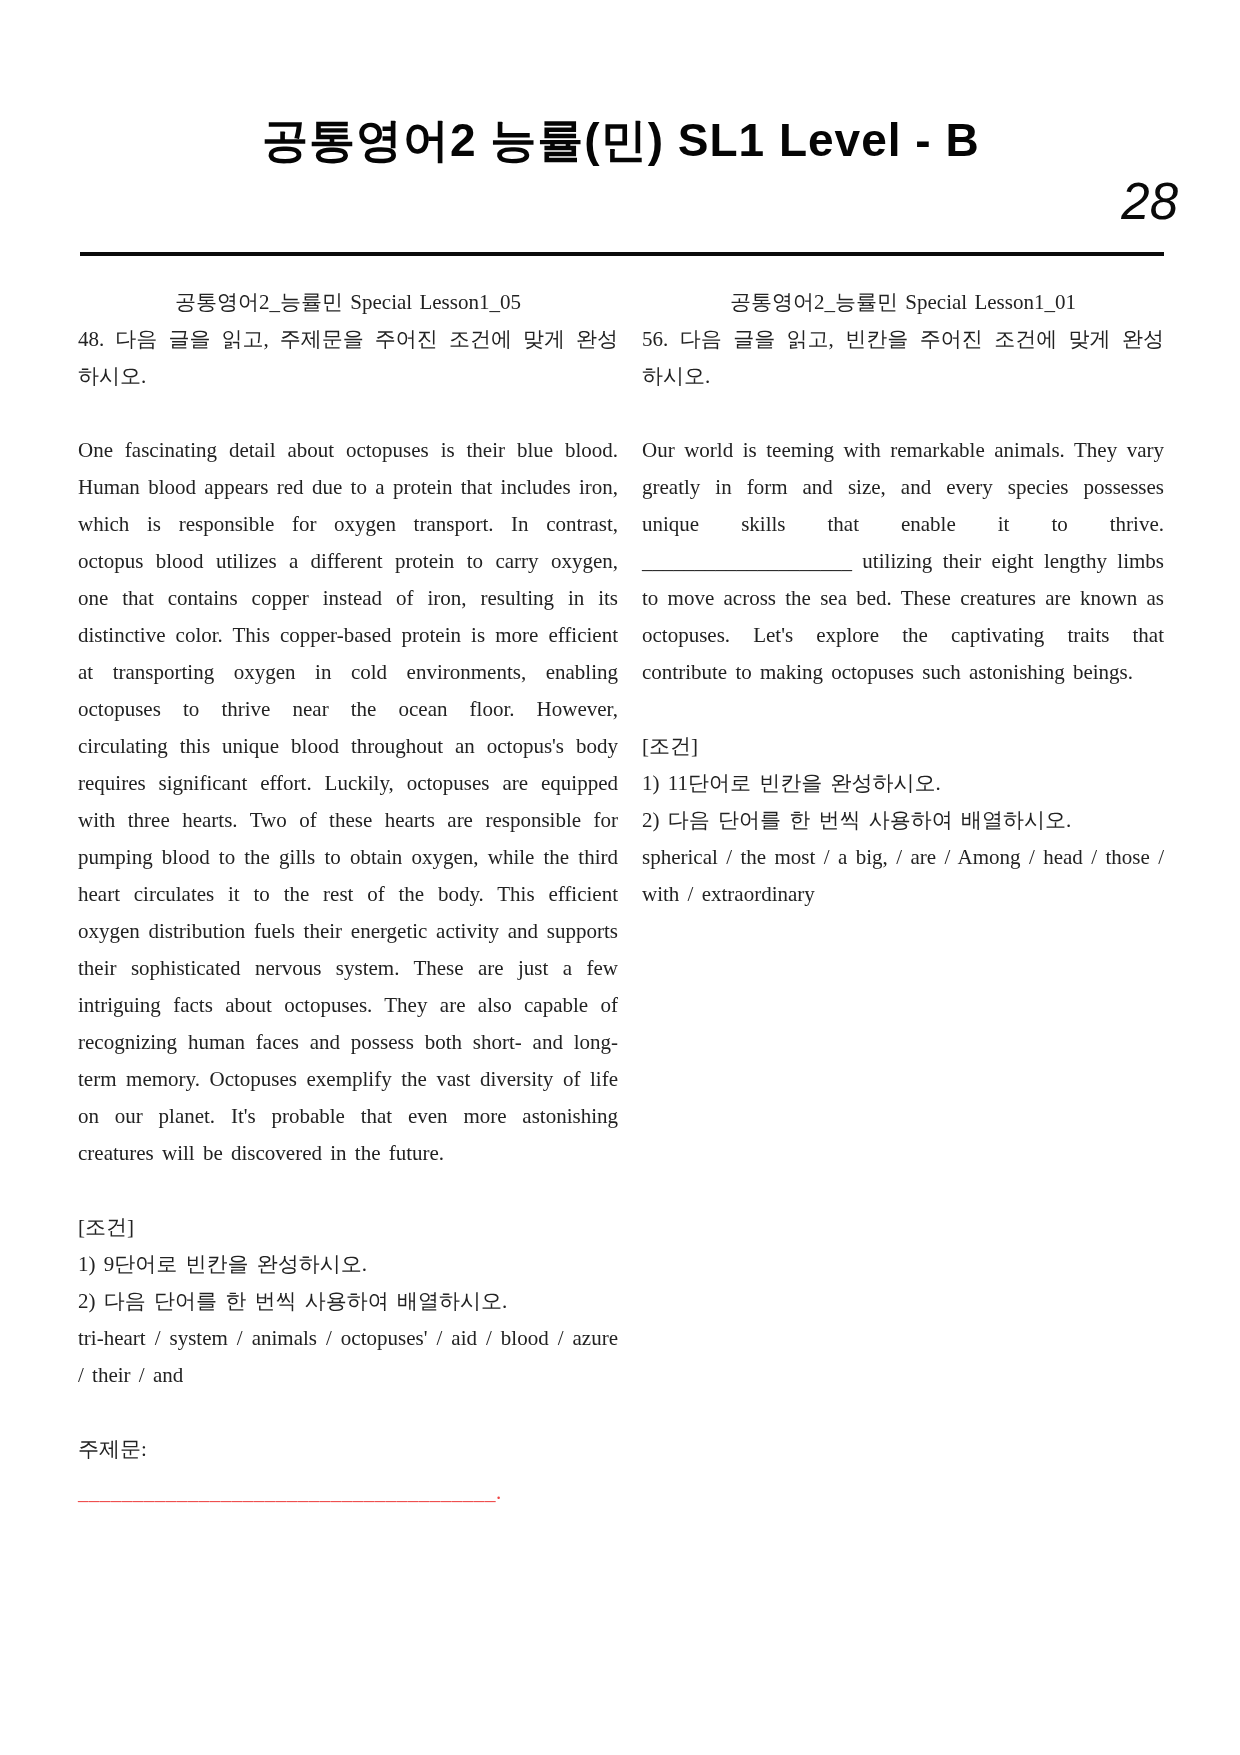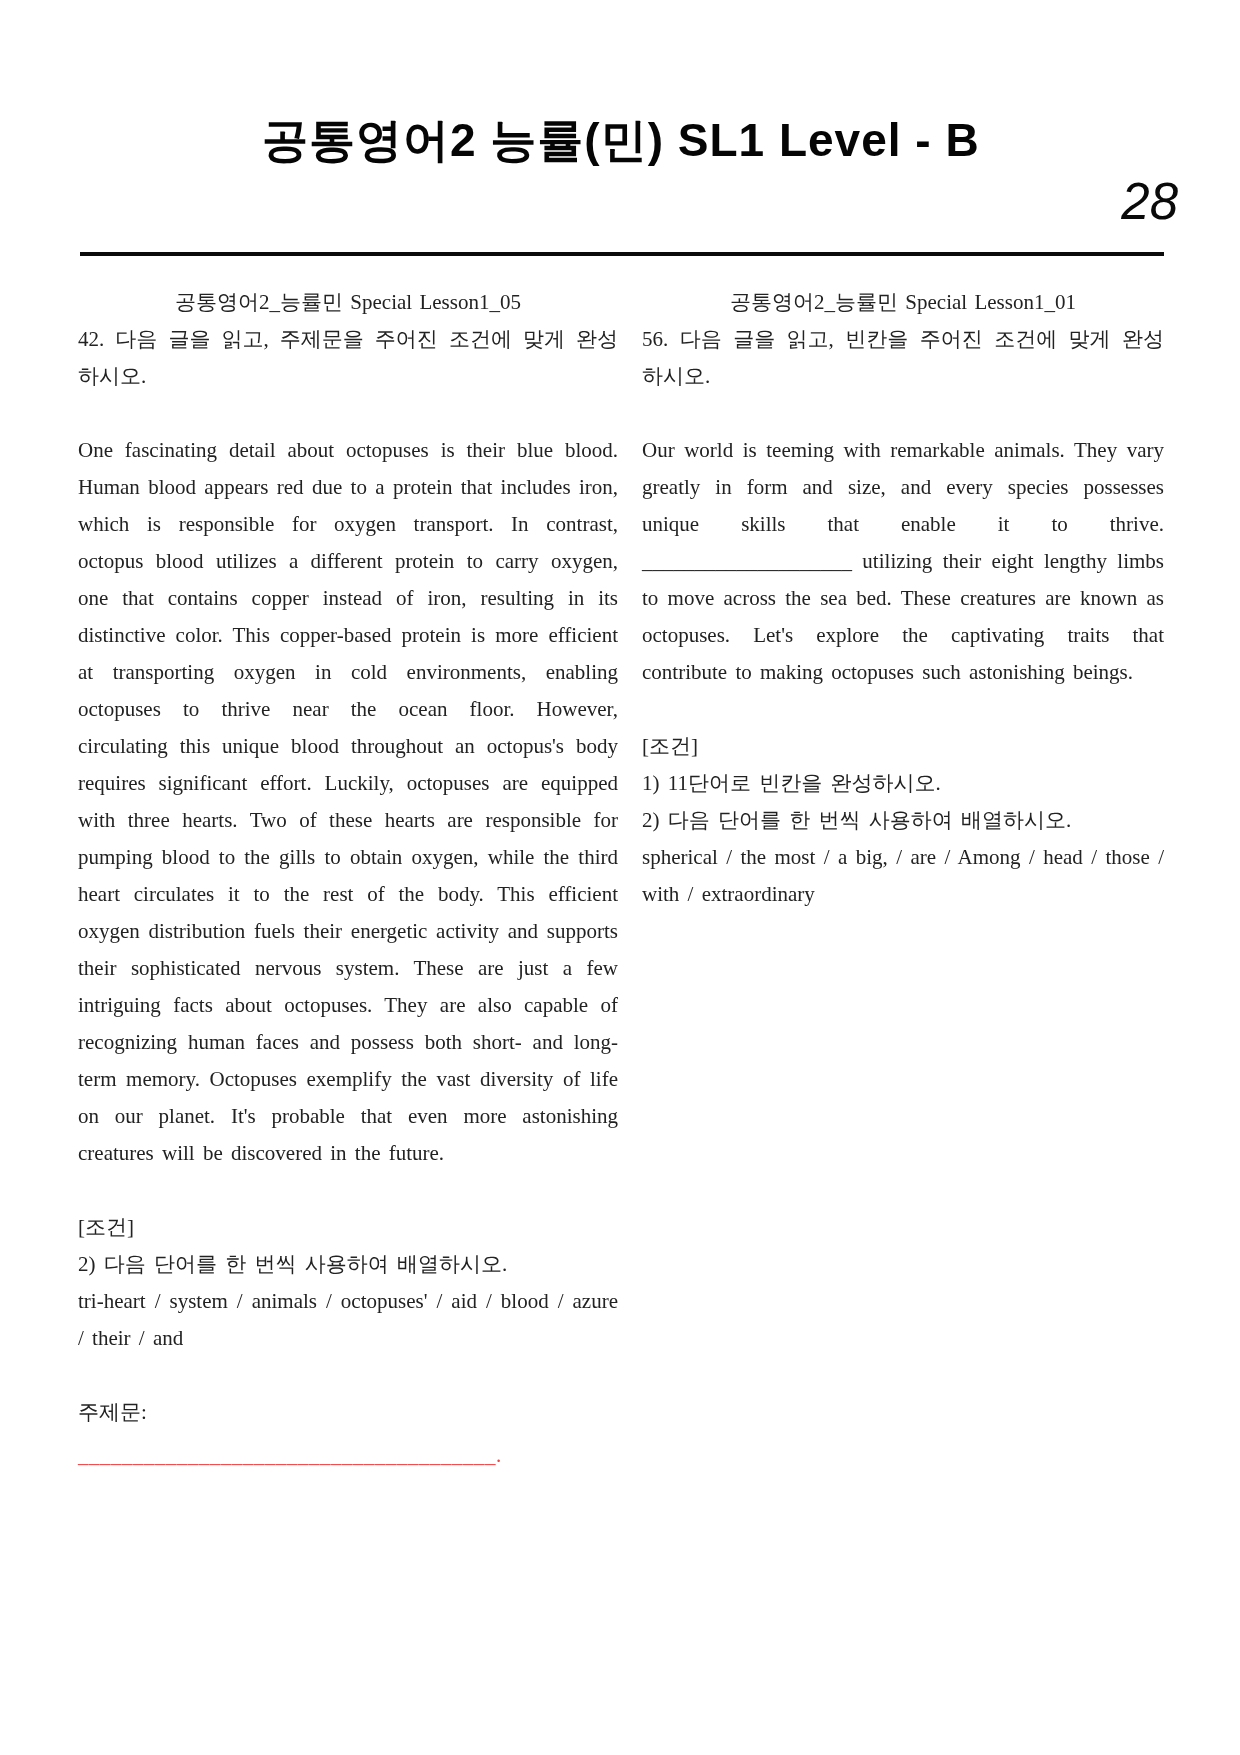--- a/index.html
+++ b/index.html
@@ -115,23 +115,24 @@
   <div class="header">
     <div class="doc-title">공통영어2 능률(민) SL1 Level - B</div>
     <div class="page-number">28</div>
     <div class="header-rule"></div>
   </div>
 
   <div class="columns">
 
     <div class="col col-left">
       <div class="source-line">공통영어2_능률민 Special Lesson1_05</div>
-      <div class="prompt">42. 다음 글을 읽고, 주제문을 주어진 조건에 맞게 완성하시오.</div>
+      <div class="prompt">48. 다음 글을 읽고, 주제문을 주어진 조건에 맞게 완성하시오.</div>
       <div class="passage">One fascinating detail about octopuses is their blue blood. Human blood appears red due to a protein that includes iron, which is responsible for oxygen transport. In contrast, octopus blood utilizes a different protein to carry oxygen, one that contains copper instead of iron, resulting in its distinctive color. This copper-based protein is more efficient at transporting oxygen in cold environments, enabling octopuses to thrive near the ocean floor. However, circulating this unique blood throughout an octopus's body requires significant effort. Luckily, octopuses are equipped with three hearts. Two of these hearts are responsible for pumping blood to the gills to obtain oxygen, while the third heart circulates it to the rest of the body. This efficient oxygen distribution fuels their energetic activity and supports their sophisticated nervous system. These are just a few intriguing facts about octopuses. They are also capable of recognizing human faces and possess both short- and long-term memory. Octopuses exemplify the vast diversity of life on our planet. It's probable that even more astonishing creatures will be discovered in the future.</div>
       <div class="cond-header">[조건]</div>
+      <div class="cond-line">1) 9단어로 빈칸을 완성하시오.</div>
       <div class="cond-line">2) 다음 단어를 한 번씩 사용하여 배열하시오.</div>
       <div class="word-bank">tri-heart / system / animals / octopuses' / aid / blood / azure / their / and</div>
       <div class="answer-label">주제문:</div>
       <div class="answer-blank">______________________________________.</div>
     </div>
 
     <div class="col col-right">
       <div class="source-line">공통영어2_능률민 Special Lesson1_01</div>
       <div class="prompt">56. 다음 글을 읽고, 빈칸을 주어진 조건에 맞게 완성하시오.</div>
       <div class="passage">Our world is teeming with remarkable animals. They vary greatly in form and size, and every species possesses unique skills that enable it to thrive. ____________________ utilizing their eight lengthy limbs to move across the sea bed. These creatures are known as octopuses. Let's explore the captivating traits that contribute to making octopuses such astonishing beings.</div>

